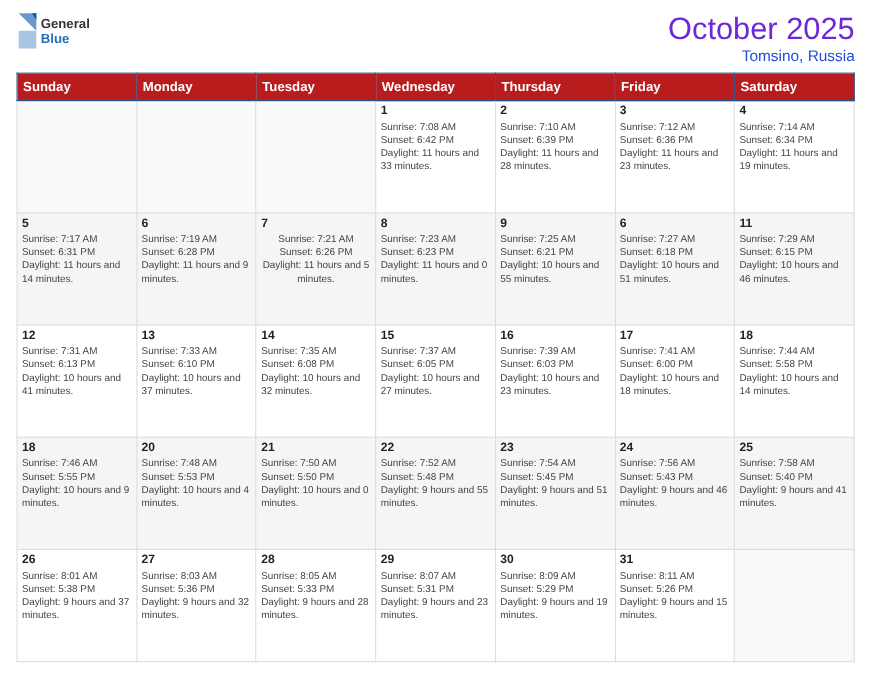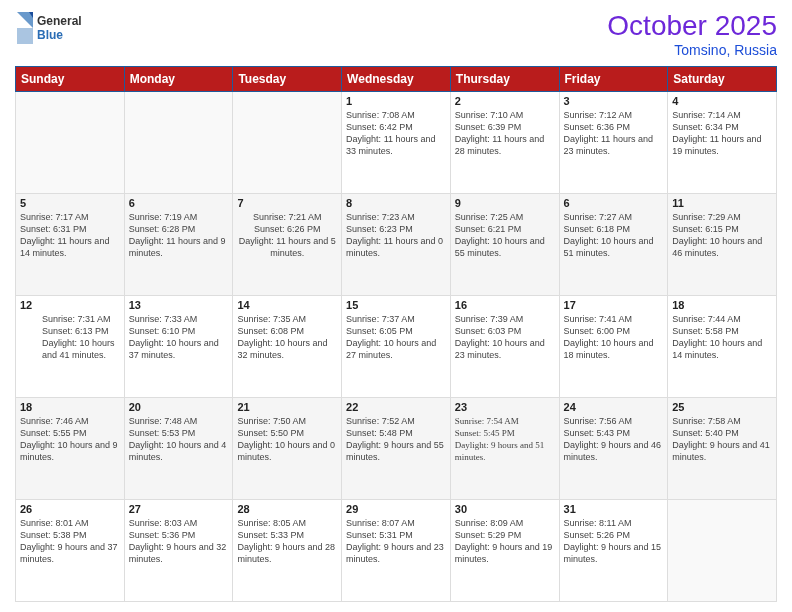--- a/index.html
+++ b/index.html
@@ -180,21 +180,21 @@
           <td>
             <div class="day-num">11</div>
             <div class="day-info" style="white-space: pre-line;">Sunrise: 7:29 AM
 Sunset: 6:15 PM
 Daylight: 10 hours and 46 minutes.</div>
           </td>
         </tr>
         <tr>
           <td>
             <div class="day-num">12</div>
-            <div class="day-info" style="white-space: pre-line; margin-left: 22px;">Sunrise: 7:31 AM
+            <div class="day-info" style="white-space: pre-line;">Sunrise: 7:31 AM
 Sunset: 6:13 PM
 Daylight: 10 hours and 41 minutes.</div>
           </td>
           <td>
             <div class="day-num">13</div>
             <div class="day-info" style="white-space: pre-line;">Sunrise: 7:33 AM
 Sunset: 6:10 PM
 Daylight: 10 hours and 37 minutes.</div>
           </td>
           <td>
@@ -248,21 +248,21 @@
 Daylight: 10 hours and 0 minutes.</div>
           </td>
           <td>
             <div class="day-num">22</div>
             <div class="day-info" style="white-space: pre-line;">Sunrise: 7:52 AM
 Sunset: 5:48 PM
 Daylight: 9 hours and 55 minutes.</div>
           </td>
           <td>
             <div class="day-num">23</div>
-            <div class="day-info" style="white-space: pre-line; font-family: Liberation Serif, serif;">Sunrise: 7:54 AM
+            <div class="day-info" style="white-space: pre-line;">Sunrise: 7:54 AM
 Sunset: 5:45 PM
 Daylight: 9 hours and 51 minutes.</div>
           </td>
           <td>
             <div class="day-num">24</div>
             <div class="day-info" style="white-space: pre-line;">Sunrise: 7:56 AM
 Sunset: 5:43 PM
 Daylight: 9 hours and 46 minutes.</div>
           </td>
           <td>

